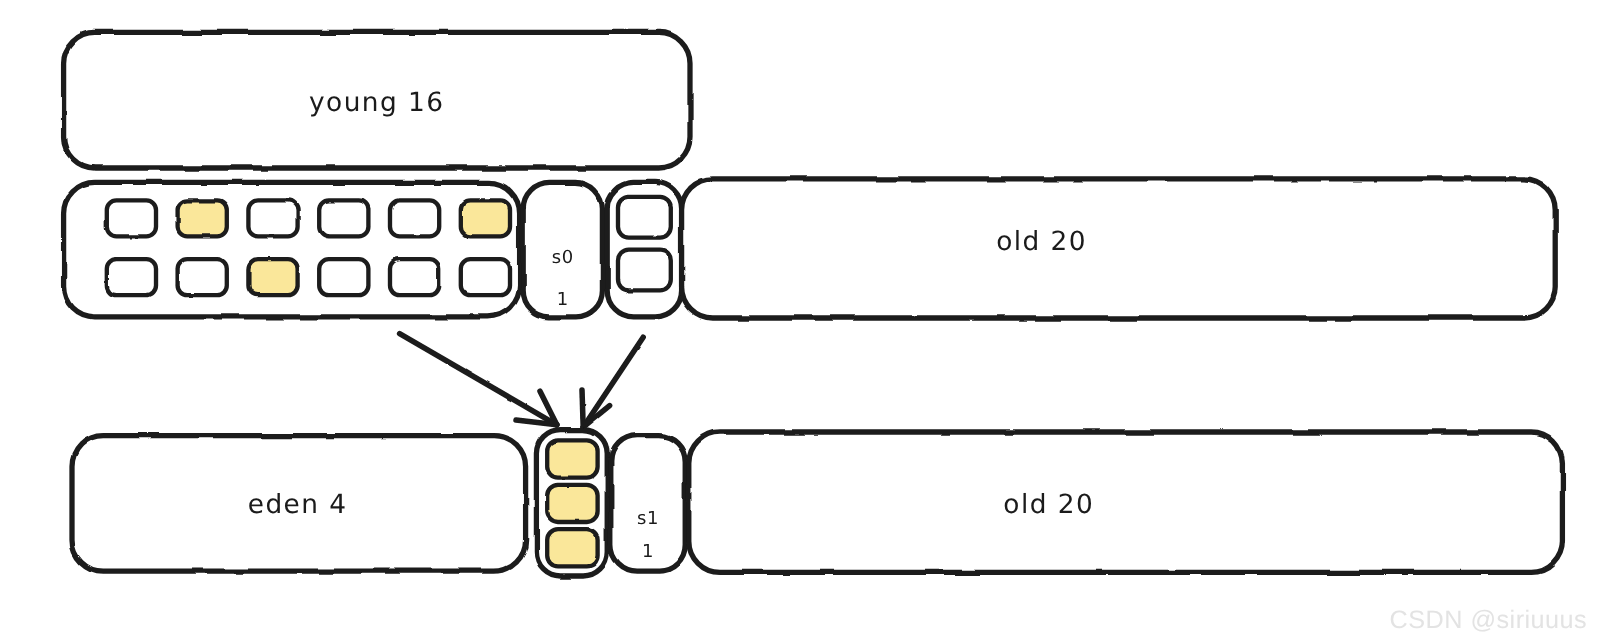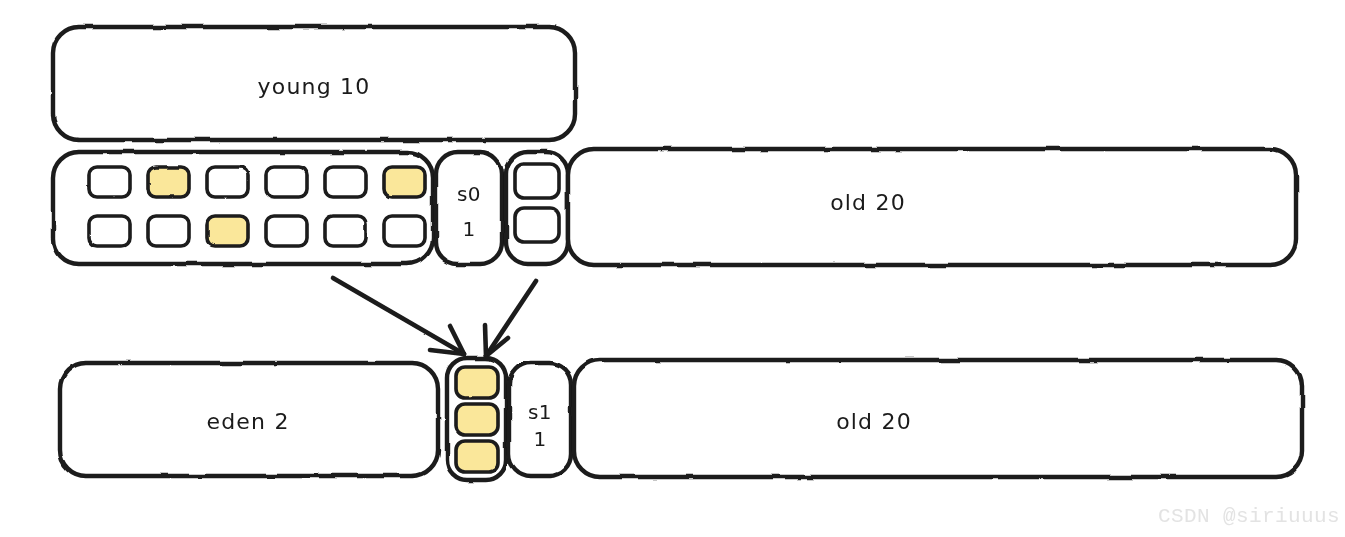--- a/index.html
+++ b/index.html
@@ -24,28 +24,29 @@
     position: absolute;
     color: #1b1b1b;
     font-family: "DejaVu Sans", sans-serif;
     font-size: 22px;
     letter-spacing: 1.2px;
     white-space: nowrap;
     transform: translate(-50%, -50%);
     user-select: none;
   }
   .lbl.small {
-    font-size: 20px;
+    font-size: 15px;
     letter-spacing: 0.5px;
+    margin-top: 20px;
   }
   .watermark {
     position: absolute;
     left: 1158px;
     top: 505px;
-    font-family: Liberation Mono, monospace;
+    font-family: Liberation Sans, sans-serif;
     font-size: 21px;
     color: #e3e3e3;
     letter-spacing: 0.4px;
     white-space: nowrap;
     user-select: none;
   }
 </style>
 </head>
 <body>
 
@@ -136,27 +137,27 @@
 
   <g filter="url(#rough)">
     <rect x="509" y="363" width="62" height="113" rx="22" ry="22" fill="#ffffff" stroke="#1b1b1b" stroke-width="4.4" stroke-linejoin="round"></rect>
   </g>
 
   <g filter="url(#rough)">
     <rect x="574" y="360" width="728" height="117" rx="26" ry="26" fill="#ffffff" stroke="#1b1b1b" stroke-width="4.4" stroke-linejoin="round"></rect>
   </g>
 </svg>
 
-<div class="lbl" style="left:314px; top:86px;">young 10</div>
+<div class="lbl" style="left:314px; top:86px;">young 16</div>
 
 <div class="lbl small" style="left:469px; top:194px;">s0</div>
 <div class="lbl small" style="left:469px; top:229px;">1</div>
 
 <div class="lbl" style="left:868px; top:202px;">old 20</div>
 
-<div class="lbl" style="left:248px; top:421px;">eden  2</div>
+<div class="lbl" style="left:248px; top:421px;">eden  4</div>
 
 <div class="lbl small" style="left:540px; top:412px;">s1</div>
 <div class="lbl small" style="left:540px; top:439px;">1</div>
 
 <div class="lbl" style="left:874px; top:421px;">old 20</div>
 
 <div class="watermark">CSDN @siriuuus</div>
 
 </body></html>

